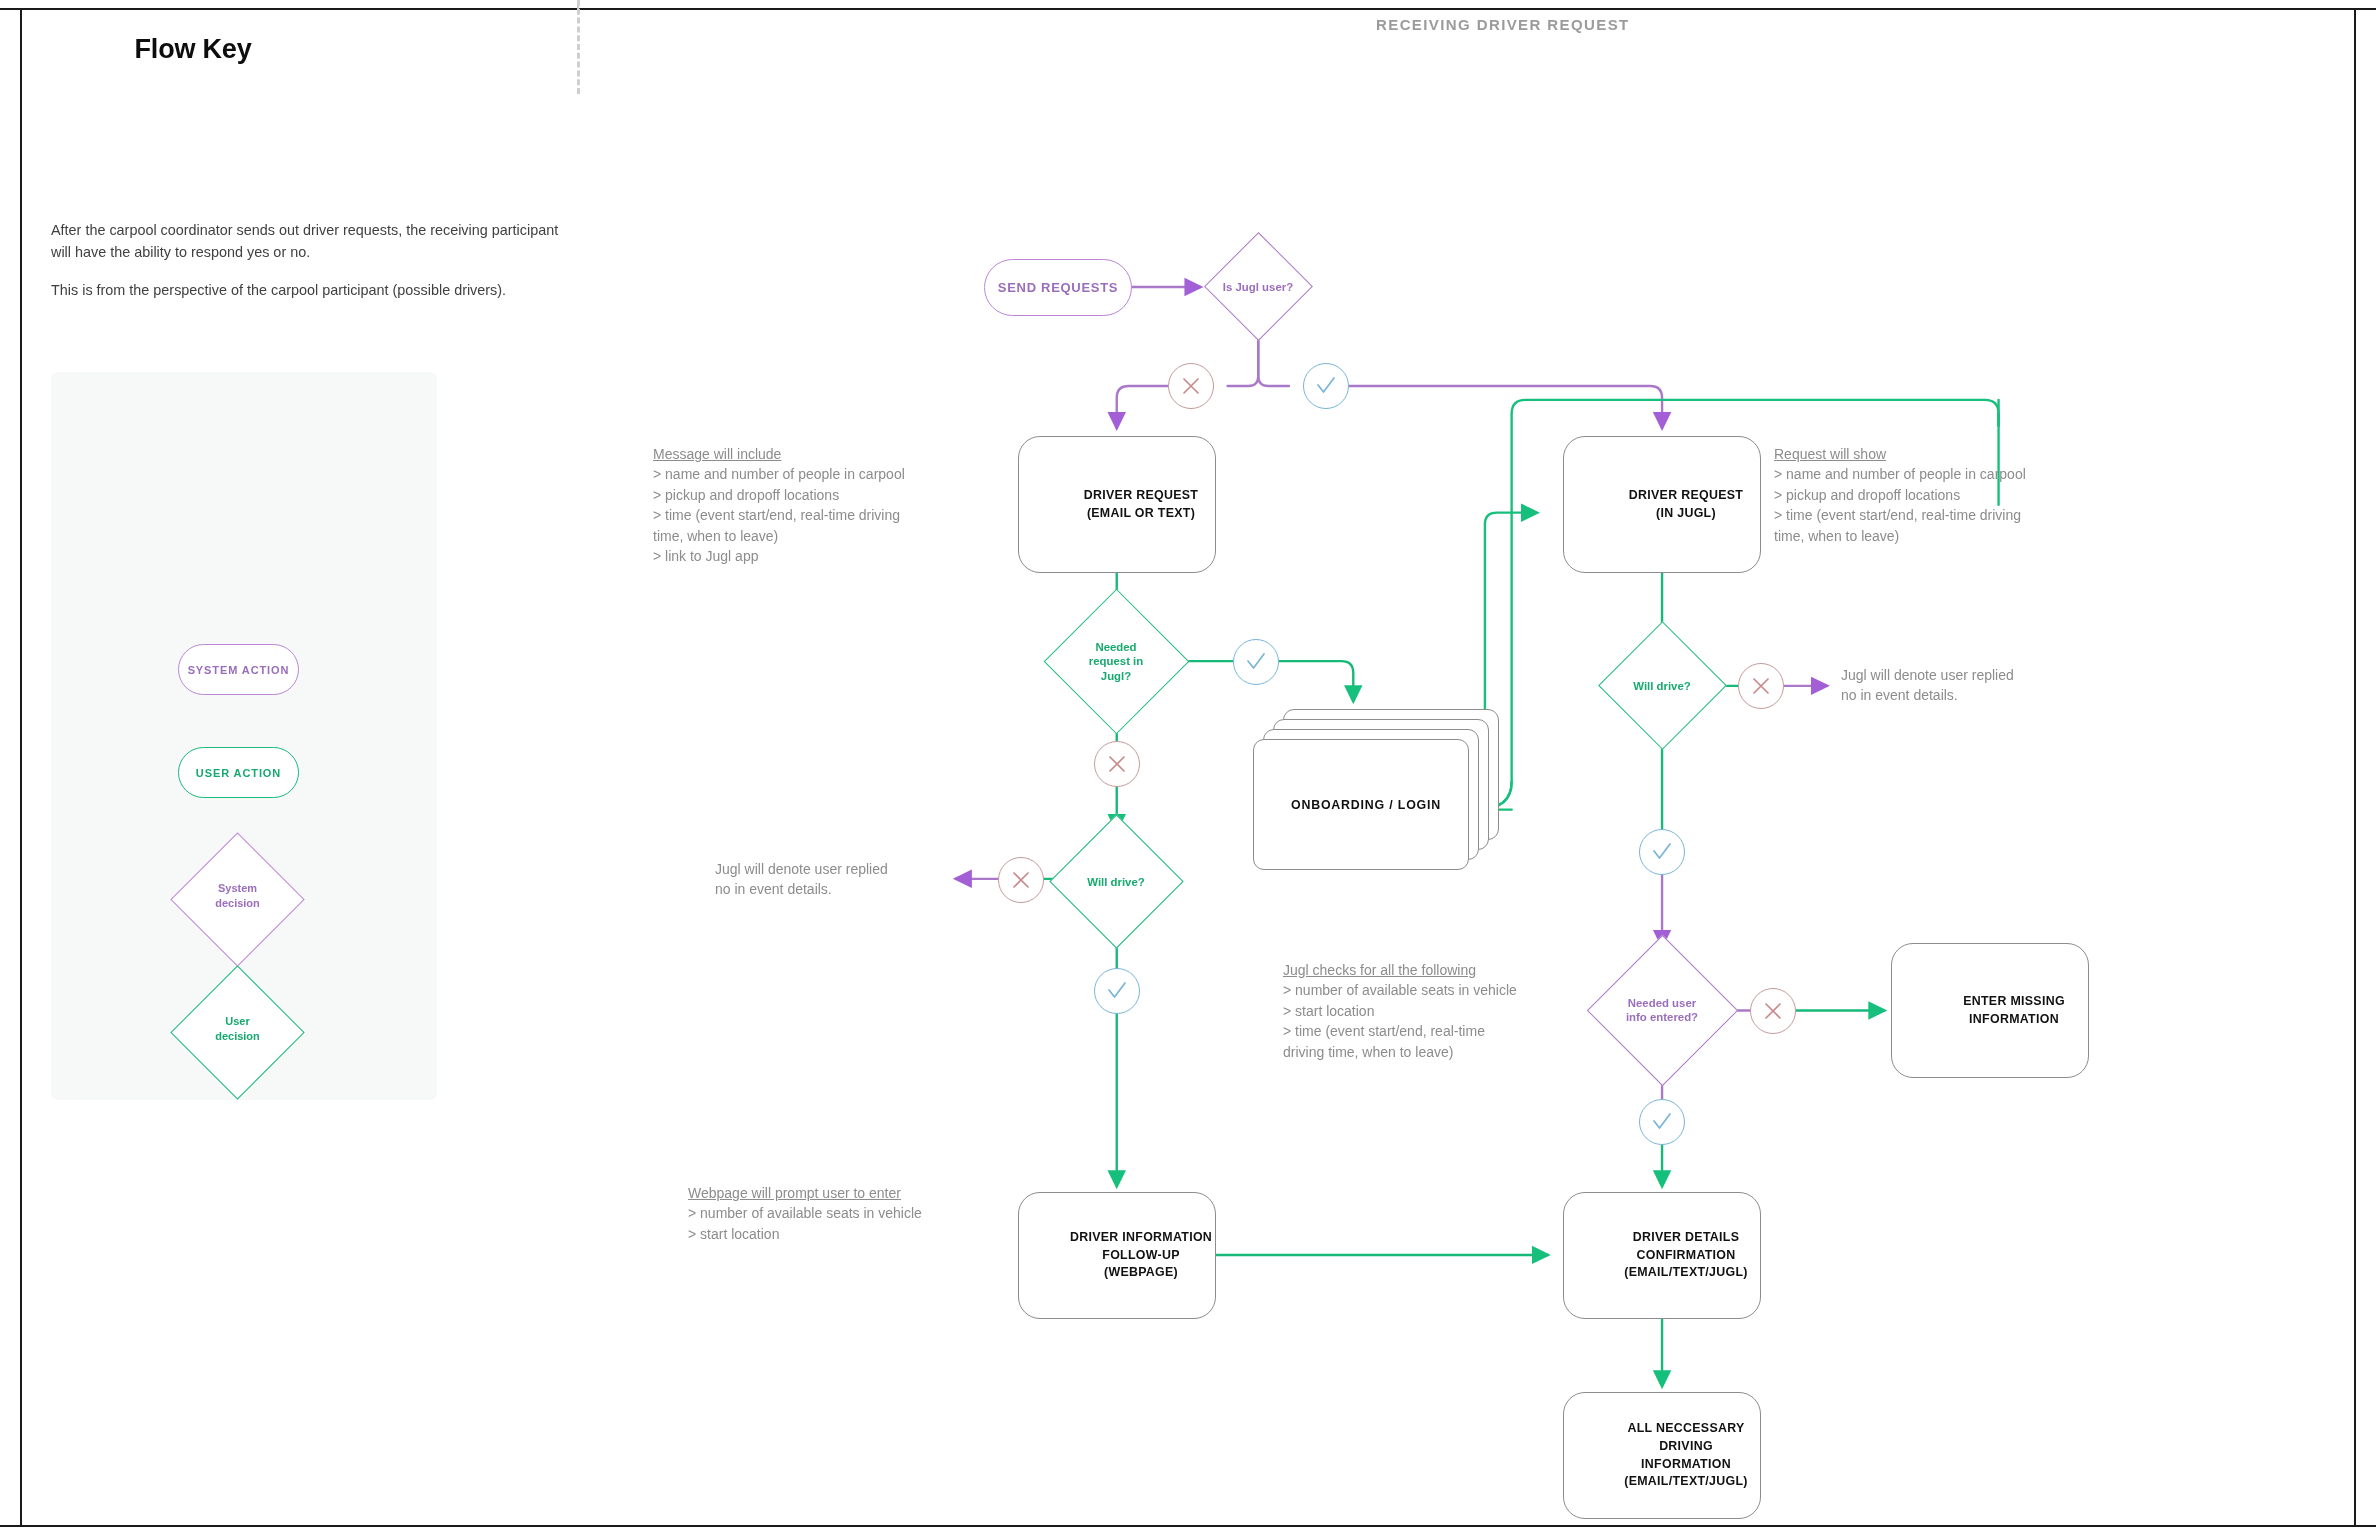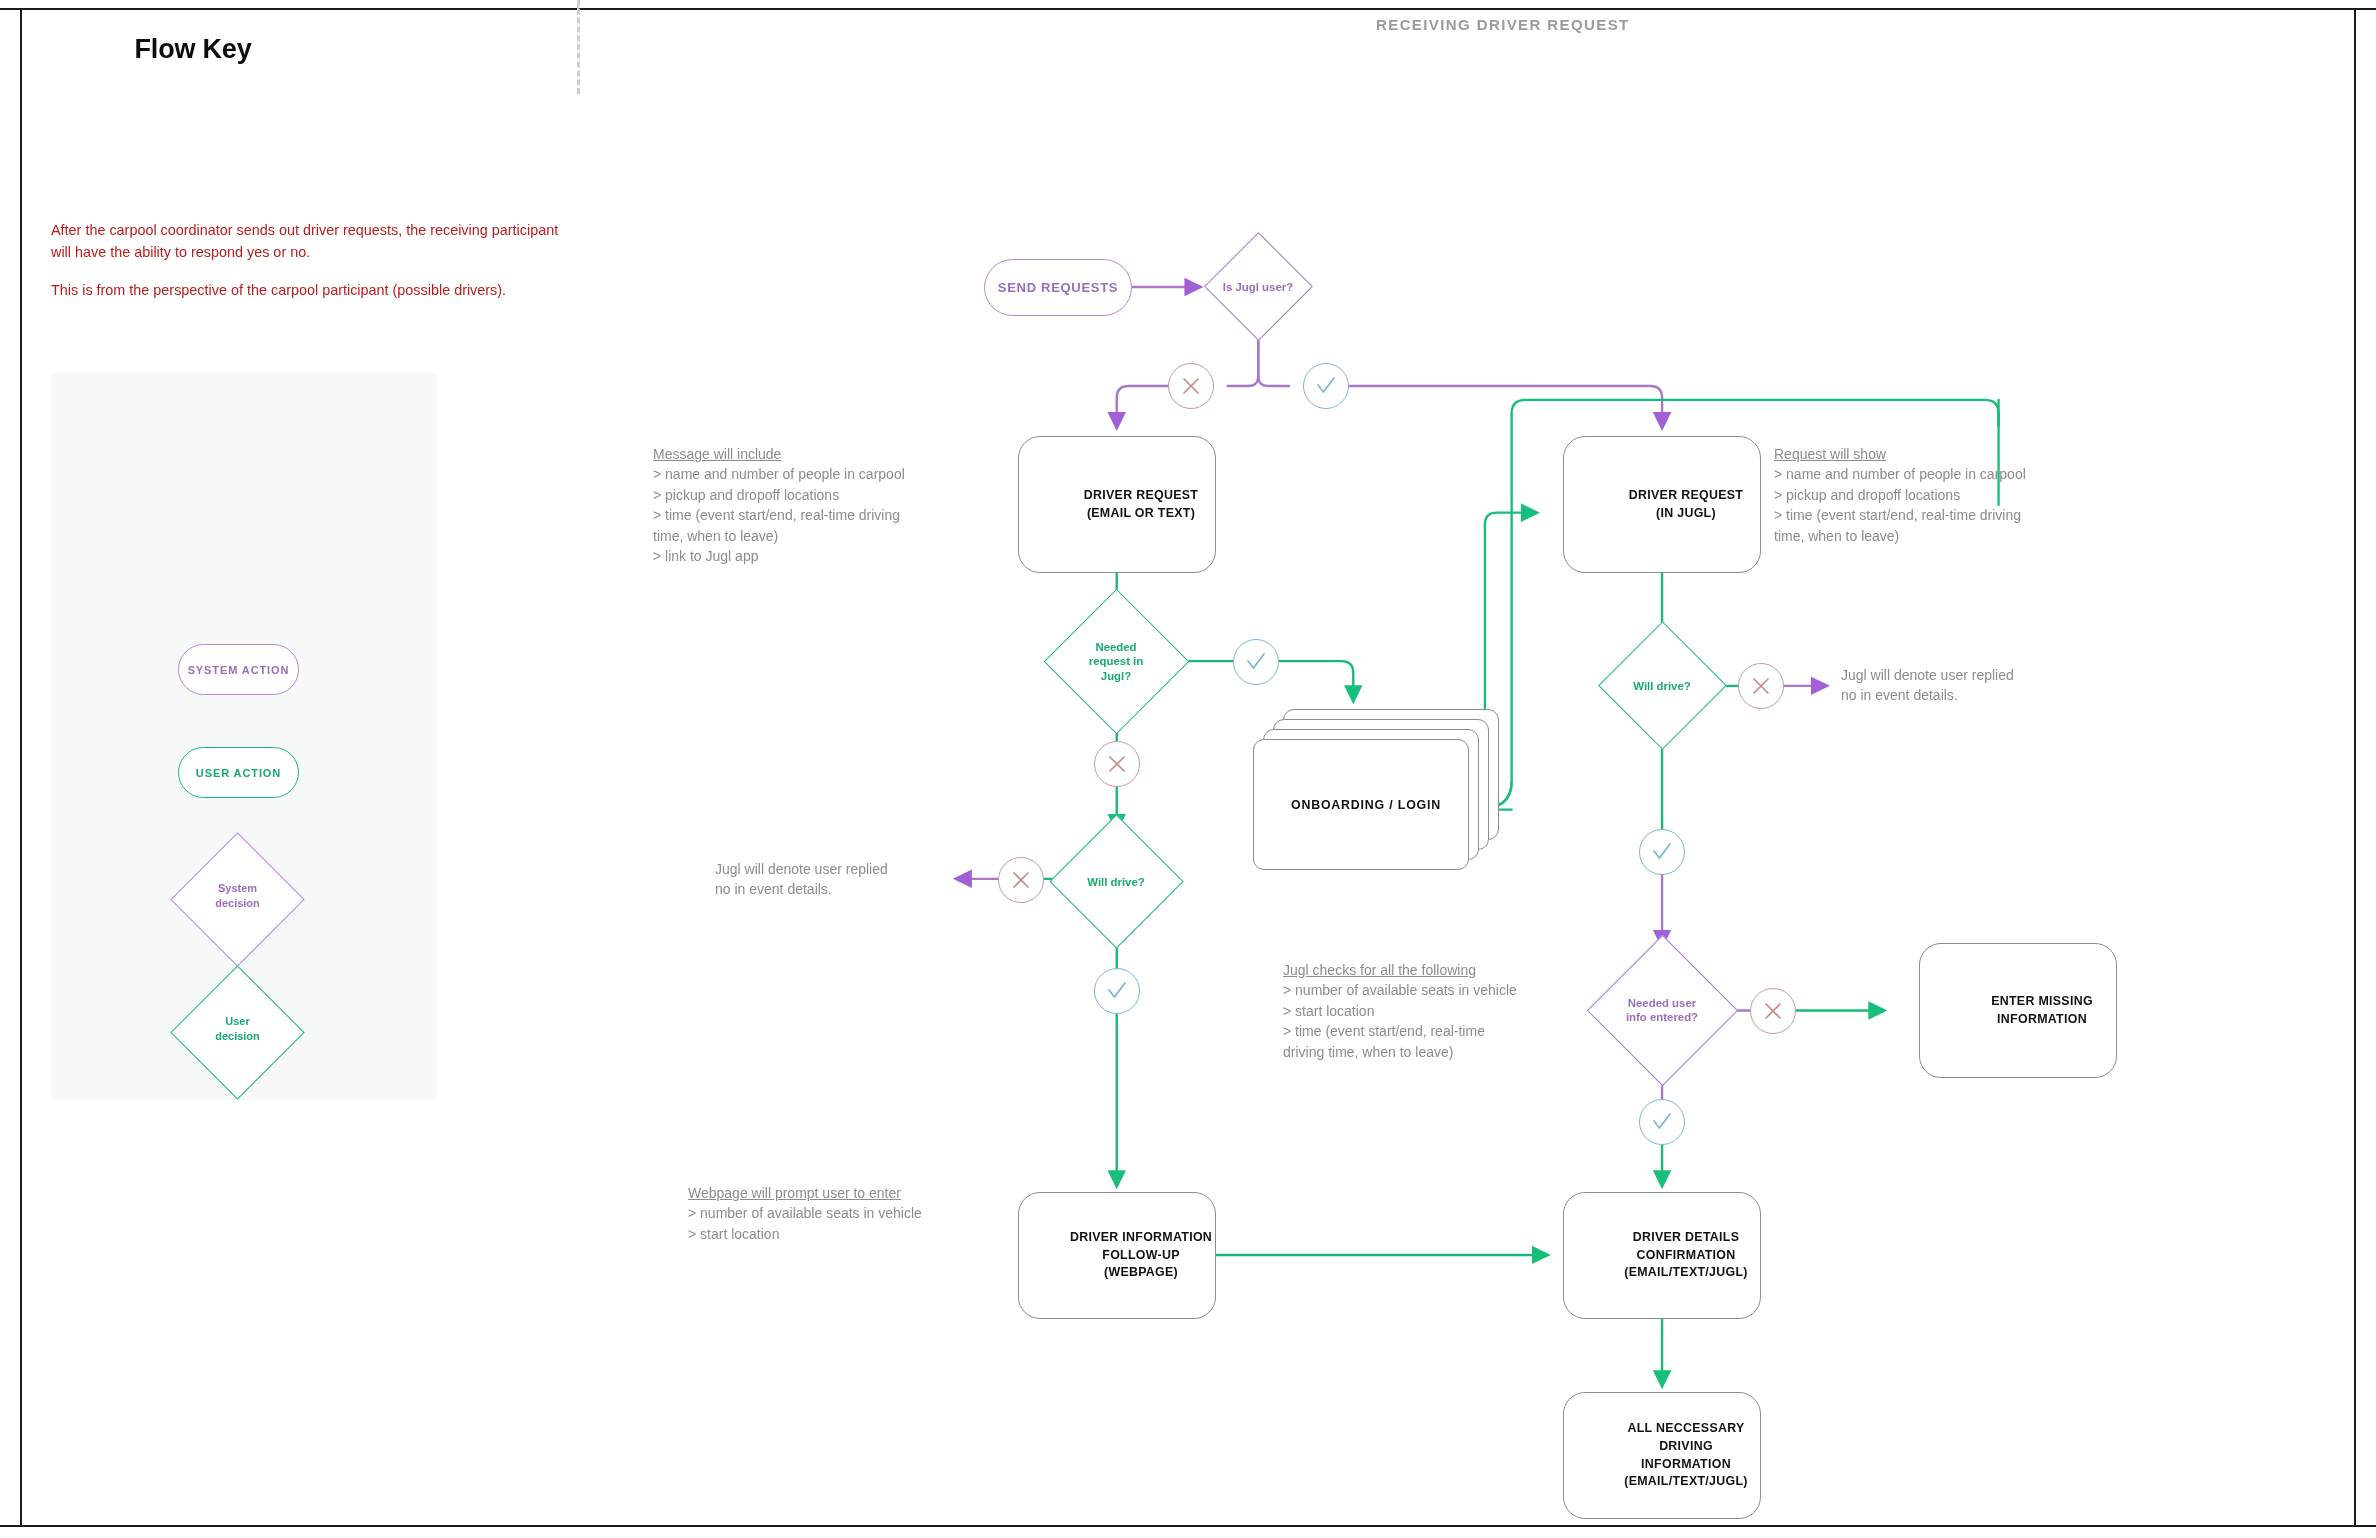--- a/index.html
+++ b/index.html
@@ -34,21 +34,21 @@
   }
 
   
   .title {
     position:absolute; left:51px; top:125px;
     font-size:30px; font-weight:bold; color:#0d0d0d;
     line-height:1.32; letter-spacing:-0.3px;
   }
   .intro {
     position:absolute; left:51px; top:220px; width:515px;
-    font-size:14.4px; color:#b91c1c; line-height:1.5;
+    font-size:14.4px; color:#404040; line-height:1.5;
   }
   .intro p { margin:0 0 17px 0; }
 
   .flowkey {
     position:absolute; left:51px; top:372px;
     width:386px; height:728px;
     background:#f7f8f8; border-radius:6px;
   }
   .flowkey-title {
     position:absolute; left:0; top:34px; width:386px;
@@ -383,21 +383,21 @@
     <span class="li">&gt; time (event start/end, real-time</span>
     <span class="li">driving time, when to leave)</span>
   </div>
 
   <div class="badge no" style="left:1750px; top:988px;">
     <svg width="22" height="22" viewBox="0 0 22 22">
       <path d="M4,4 L18,18 M18,4 L4,18" stroke="#c88a8a" stroke-width="1.7" fill="none" stroke-linecap="round"></path>
     </svg>
   </div>
 
-  <div class="node screen-box" style="left:1891px; top:943px; width:198px; height:135px;margin-left:28px;">
+  <div class="node screen-box" style="left:1891px; top:943px; width:198px; height:135px;">
     <span>
       <span>ENTER MISSING</span><br>
       <span>INFORMATION</span>
     </span>
   </div>
 
   <div class="badge yes" style="left:1639px; top:1099px;">
     <svg width="24" height="24" viewBox="0 0 24 24">
       <path d="M4,11 L9.5,18 L20,4" stroke="#79b5d6" stroke-width="1.7" fill="none" stroke-linecap="round" stroke-linejoin="round"></path>
     </svg>

